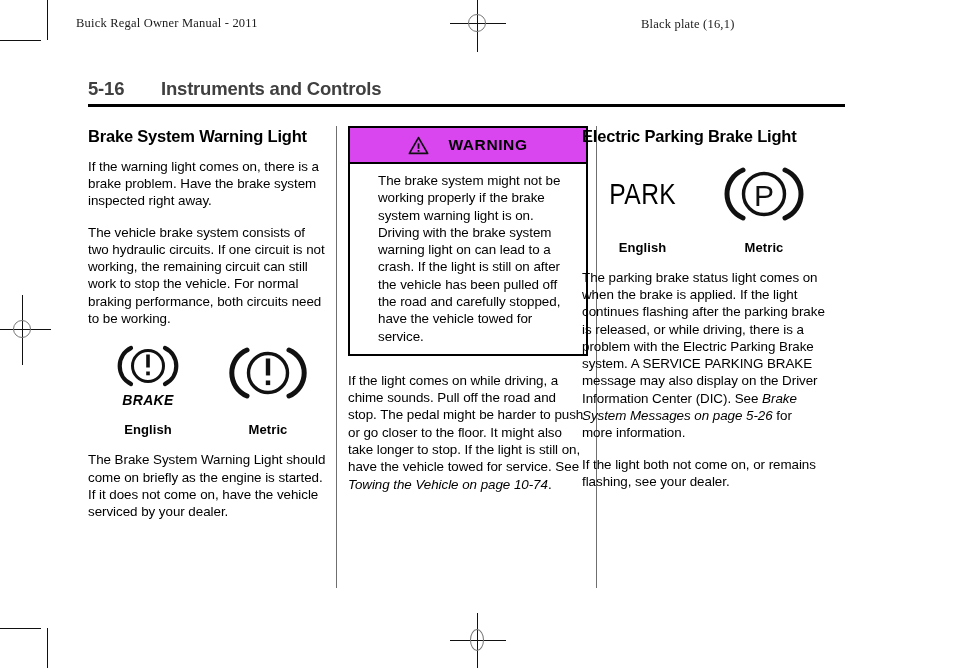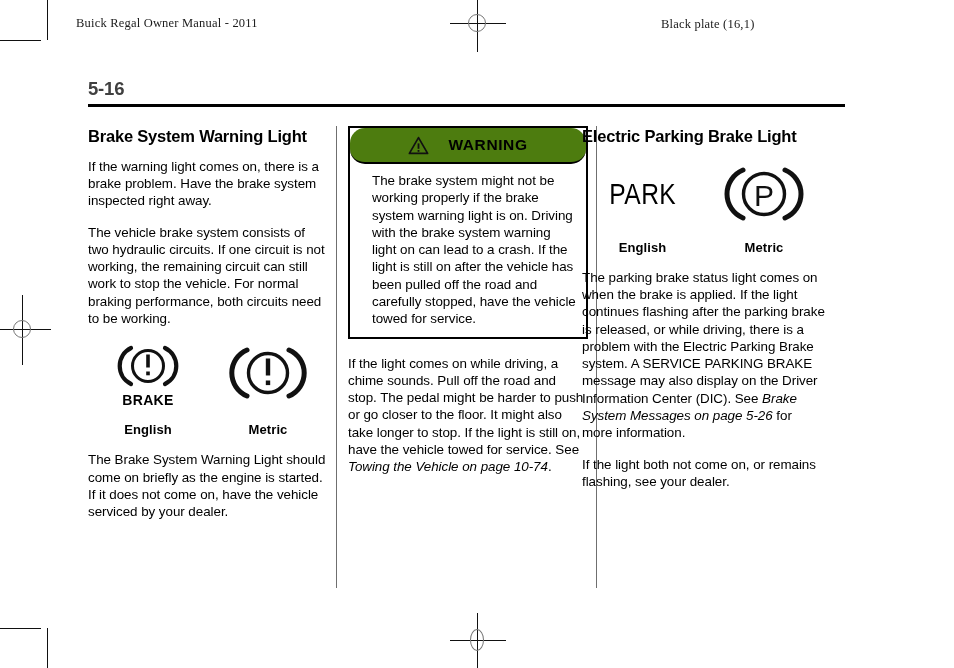--- a/index.html
+++ b/index.html
@@ -61,21 +61,21 @@
   
   .runhead {
     position: absolute;
     font-family: "Liberation Serif", serif;
     font-size: 12.5px;
     color: #1a1a1a;
     letter-spacing: 0.2px;
     white-space: nowrap;
   }
   #runhead-left  { left: 76px; top: 16px; }
-  #runhead-right { left: 661px; top: 17px; }
+  #runhead-right { left: 641px; top: 17px; }
 
   
   #title-block {
     position: absolute;
     left: 88px;
     top: 78px;
     width: 757px;
   }
   #title-row {
     display: flex;
@@ -129,37 +129,36 @@
   .xref { font-style: italic; }
 
   
   #warning-box {
     border: 2px solid #000;
     width: 100%;
     box-sizing: border-box;
     margin-bottom: 16px;
   }
   #warning-head {
-    background: #4d7c0f;
+    background: #d946ef;
     border-bottom: 2px solid #000;
     height: 34px;
     display: flex;
     align-items: center;
     justify-content: center;
     gap: 19px;
-    border-radius: 15px;
   }
   #warning-head .wlabel {
     font-size: 15.5px;
     font-weight: bold;
     letter-spacing: 0.6px;
   }
   .tri-icon { display: block; }
   #warning-body {
-    padding: 8px 10px 9px 22px;
+    padding: 8px 10px 9px 28px;
     font-size: 13.4px;
     line-height: 1.29;
     letter-spacing: -0.05px;
     border-radius: 32px;
   }
 
   
   .figure {
     margin: 10px 0 14px 0;
   }
@@ -193,21 +192,21 @@
     letter-spacing: 0.5px;
     transform: scaleX(0.82);
     transform-origin: center;
   }
 
   
   #fig-brake .fig-cell.a,  #fig-brake .fig-label.a  { width: 120px; }
   #fig-brake .fig-cell.b,  #fig-brake .fig-label.b  { width: 120px; }
   #fig-park  .fig-cell.a,  #fig-park  .fig-label.a  { width: 121px; }
   #fig-park  .fig-cell.b,  #fig-park  .fig-label.b  { width: 122px; }
-  #fig-brake .fig-cell.a { padding-bottom: 0px; }
+  #fig-brake .fig-cell.a { padding-bottom: 0px; font-style: italic; }
   #fig-brake .fig-cell.b { padding-bottom: 4px; }
 </style>
 </head>
 <body>
 
 <div id="page">
 
   <div class="crop-v" style="left:47px; top:0px; height:40px;"></div>
   <div class="crop-h" style="left:0px; top:40px; width:41px;"></div>
 
@@ -240,20 +239,21 @@
       <div class="rv"></div>
       <div class="rc"></div>
   </div>
 
   <div class="runhead" id="runhead-left">Buick Regal Owner Manual - 2011</div>
   <div class="runhead" id="runhead-right">Black plate (16,1)</div>
 
   <div id="title-block">
     <div id="title-row">
       <span id="title-number">5-16</span>
+      <span id="title-chapter">Instruments and Controls</span>
     </div>
     <div id="title-rule"></div>
   </div>
 
   <div class="col-rule" id="rule1"></div>
   <div class="col-rule" id="rule2"></div>
 
   <div class="col" id="col1">
     <h2 class="sec">Brake System Warning Light</h2>
     <p class="body">If the warning light comes on, there is a brake problem. Have the brake system inspected right away.</p>

